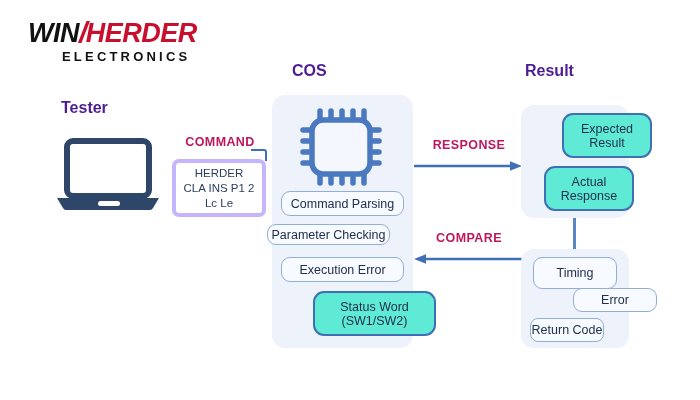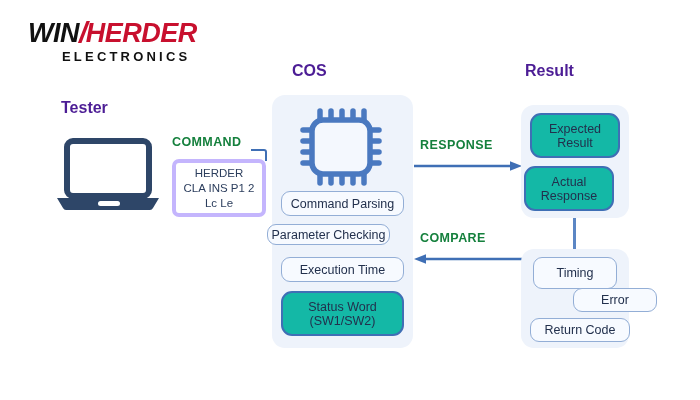--- a/index.html
+++ b/index.html
@@ -65,23 +65,23 @@
     font-size: 16px;
     font-weight: bold;
     color: #4c1d95;
     text-align: left;
     white-space: nowrap;
   }
   .arrow-label {
     position: absolute;
     font-size: 12.5px;
     font-weight: bold;
-    color: #15803d;
+    color: #be185d;
     letter-spacing: 0.4px;
-    text-align: left;
+    text-align: center;
     white-space: nowrap;
   }
 
   
   #tester-heading { left: 61px; top: 99px; width: 100px; }
   #laptop {
     position: absolute;
     left: 54px;
     top: 138px;
     width: 108px;
@@ -154,34 +154,35 @@
     align-items: center;
     justify-content: center;
     text-align: center;
     color: #22304d;
     font-size: 12.5px;
     line-height: 14px;
   }
   .pill.strong {
     border: 2.2px solid #3f6fb5;
     border-radius: 11px;
-    background: #14b8a6;
+    background: #5eead4;
+    margin-left: 32px;
   }
 
   #pill-command-parsing   { left: 281px; top: 191px; width: 123px; height: 25px; }
   #pill-parameter-checking{ left: 267px; top: 224px; width: 123px; height: 21px; }
   #pill-execution-time    { left: 281px; top: 257px; width: 123px; height: 25px; }
   #pill-status-word       { left: 281px; top: 291px; width: 123px; height: 45px; }
 
   #pill-expected-result   { left: 530px; top: 113px; width: 90px; height: 45px; }
-  #pill-actual-response   { left: 524px; top: 166px; width: 90px; height: 45px; }
+  #pill-actual-response   { left: 512px; top: 166px; width: 90px; height: 45px; }
 
   #pill-timing            { left: 533px; top: 257px; width: 84px; height: 32px; }
   #pill-error             { left: 533px; top: 288px; width: 84px; height: 24px; margin-left: 40px; }
-  #pill-return-code       { left: 530px; top: 318px; width: 100px; height: 24px; }
+  #pill-return-code       { left: 530px; top: 318px; width: 74px; height: 24px; border-radius: 8px; }
 
   
   .arrow-svg { position: absolute; }
   #response-arrow-svg { left: 414px; top: 160px; width: 108px; height: 12px; }
   #compare-arrow-svg  { left: 414px; top: 253px; width: 108px; height: 12px; }
 
   #response-label { left: 420px; top: 138px; width: 98px; }
   #compare-label  { left: 420px; top: 231px; width: 98px; }
 
   #result-connector {
@@ -247,21 +248,21 @@
       <line x1="69" y1="22" x2="80" y2="22"></line>
       <line x1="69" y1="33" x2="80" y2="33"></line>
       <line x1="69" y1="44" x2="80" y2="44"></line>
       <line x1="69" y1="55" x2="80" y2="55"></line>
     </g>
     <rect x="13" y="12" width="58" height="54" rx="11" ry="11" fill="#f4f8fe" stroke="#4a79c0" stroke-width="5.5"></rect>
   </svg>
 
   <div class="pill" id="pill-command-parsing">Command Parsing</div>
   <div class="pill" id="pill-parameter-checking">Parameter Checking</div>
-  <div class="pill" id="pill-execution-time">Execution Time</div>
+  <div class="pill" id="pill-execution-time">Execution Error</div>
   <div class="pill strong" id="pill-status-word">
     <div>
       <div>Status Word</div>
       <div>(SW1/SW2)</div>
     </div>
   </div>
 
   <div class="arrow-label" id="response-label">RESPONSE</div>
   <svg class="arrow-svg" id="response-arrow-svg" viewBox="0 0 108 12">
     <line x1="0" y1="6" x2="98" y2="6" stroke="#3f6fb5" stroke-width="2.4"></line>

